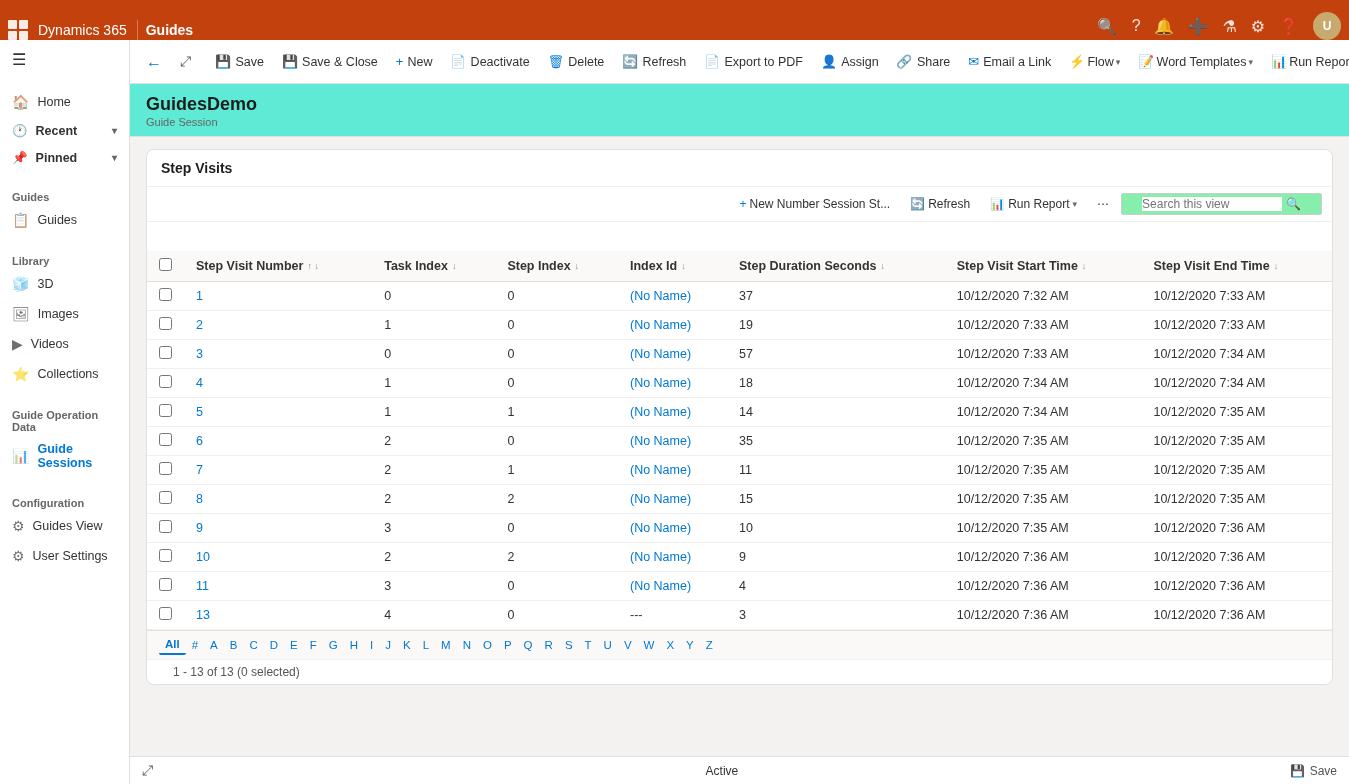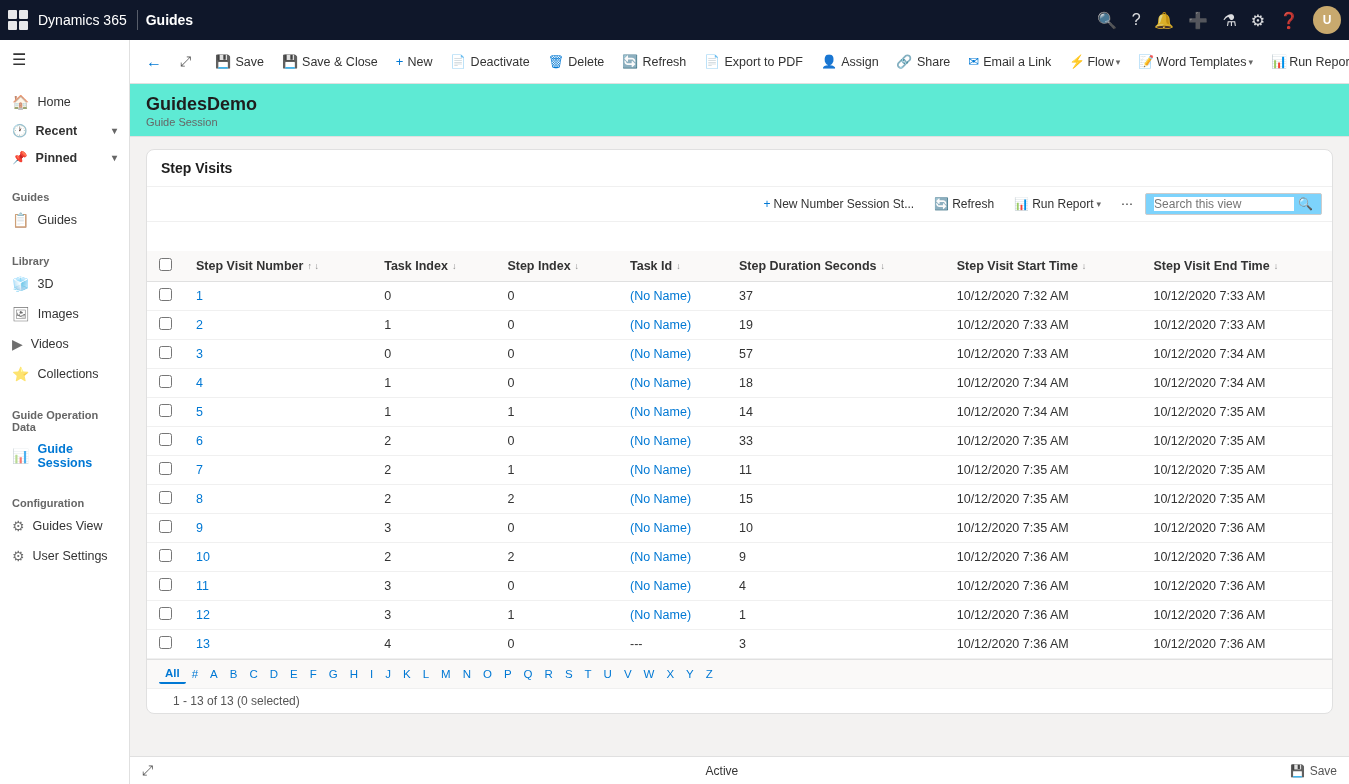--- a/index.html
+++ b/index.html
@@ -1,23 +1,23 @@
 <!DOCTYPE html>
 <html><head>
   <meta charset="utf-8">
   <style>
     * { box-sizing: border-box; margin: 0; padding: 0; }
     body { font-family: 'Segoe UI', sans-serif; font-size: 13px; background: #f3f2f1; color: #333; height: 784px; overflow: hidden; display: flex; flex-direction: column; }
 
     
     .top-nav {
-      background: #0f172a;
+      background: #c2410c;
       height: 40px;
       display: flex;
-      align-items: center;
+      align-items: flex-end;
       padding: 0 8px;
       flex-shrink: 0;
       gap: 8px;
     }
     .top-nav-left { display: flex; align-items: center; gap: 10px; }
     .nav-logo { width: 20px; height: 20px; display: grid; grid-template-columns: 1fr 1fr; gap: 2px; }
     .nav-logo div { background: white; opacity: 0.9; border-radius: 1px; }
     .nav-brand { color: white; font-size: 14px; font-weight: 400; }
     .nav-app { color: white; font-size: 14px; font-weight: 600; padding: 2px 8px; border-left: 1px solid rgba(255,255,255,0.3); }
     .top-nav-right { margin-left: auto; display: flex; align-items: center; gap: 14px; }
@@ -128,21 +128,21 @@
     .panel-btn {
       display: flex; align-items: center; gap: 3px;
       padding: 4px 8px;
       border: none; background: none; cursor: pointer;
       color: #333; font-size: 12px; border-radius: 2px;
     }
     .panel-btn .btn-icon { color: #0078d4; font-size: 12px; }
     .search-box {
       display: flex; align-items: center;
       border: 1px solid #ccc; border-radius: 2px;
-      padding: 3px 8px; gap: 4px; background: #7dd3fc;
+      padding: 3px 20px; gap: 4px; background: #86efac;
     }
     .search-box input {
       border: none; outline: none; font-size: 12px; width: 140px; color: #333;
     }
 
     
     .grid-container { overflow-x: auto; }
     .data-grid {
       width: 100%;
       border-collapse: collapse;
@@ -431,21 +431,21 @@
                   </div>
                 </th>
                 <th>
                   <div class="col-header">
                     <span>Step Index</span>
                     <span class="sort-icon">↓</span>
                   </div>
                 </th>
                 <th>
                   <div class="col-header">
-                    <span>Task Id</span>
+                    <span>Index Id</span>
                     <span class="sort-icon">↓</span>
                   </div>
                 </th>
                 <th>
                   <div class="col-header">
                     <span>Step Duration Seconds</span>
                     <span class="sort-icon">↓</span>
                   </div>
                 </th>
                 <th>
@@ -512,21 +512,21 @@
       <td>14</td>
       <td>10/12/2020 7:34 AM</td>
       <td>10/12/2020 7:35 AM</td>
     </tr>
                 <tr>
       <td class="check-col"><input type="checkbox" style=""></td>
       <td><a>6</a></td>
       <td>2</td>
       <td>0</td>
       <td><a>(No Name)</a></td>
-      <td>33</td>
+      <td>35</td>
       <td>10/12/2020 7:35 AM</td>
       <td>10/12/2020 7:35 AM</td>
     </tr>
                 <tr>
       <td class="check-col"><input type="checkbox" style=""></td>
       <td><a>7</a></td>
       <td>2</td>
       <td>1</td>
       <td><a>(No Name)</a></td>
       <td>11</td>
@@ -563,30 +563,20 @@
       <td>10/12/2020 7:36 AM</td>
       <td>10/12/2020 7:36 AM</td>
     </tr>
                 <tr>
       <td class="check-col"><input type="checkbox" style=""></td>
       <td><a>11</a></td>
       <td>3</td>
       <td>0</td>
       <td><a>(No Name)</a></td>
       <td>4</td>
-      <td>10/12/2020 7:36 AM</td>
-      <td>10/12/2020 7:36 AM</td>
-    </tr>
-                <tr>
-      <td class="check-col"><input type="checkbox" style=""></td>
-      <td><a>12</a></td>
-      <td>3</td>
-      <td>1</td>
-      <td><a>(No Name)</a></td>
-      <td>1</td>
       <td>10/12/2020 7:36 AM</td>
       <td>10/12/2020 7:36 AM</td>
     </tr>
                 <tr>
       <td class="check-col"><input type="checkbox" style=""></td>
       <td><a>13</a></td>
       <td>4</td>
       <td>0</td>
       <td>---</td>
       <td>3</td>

